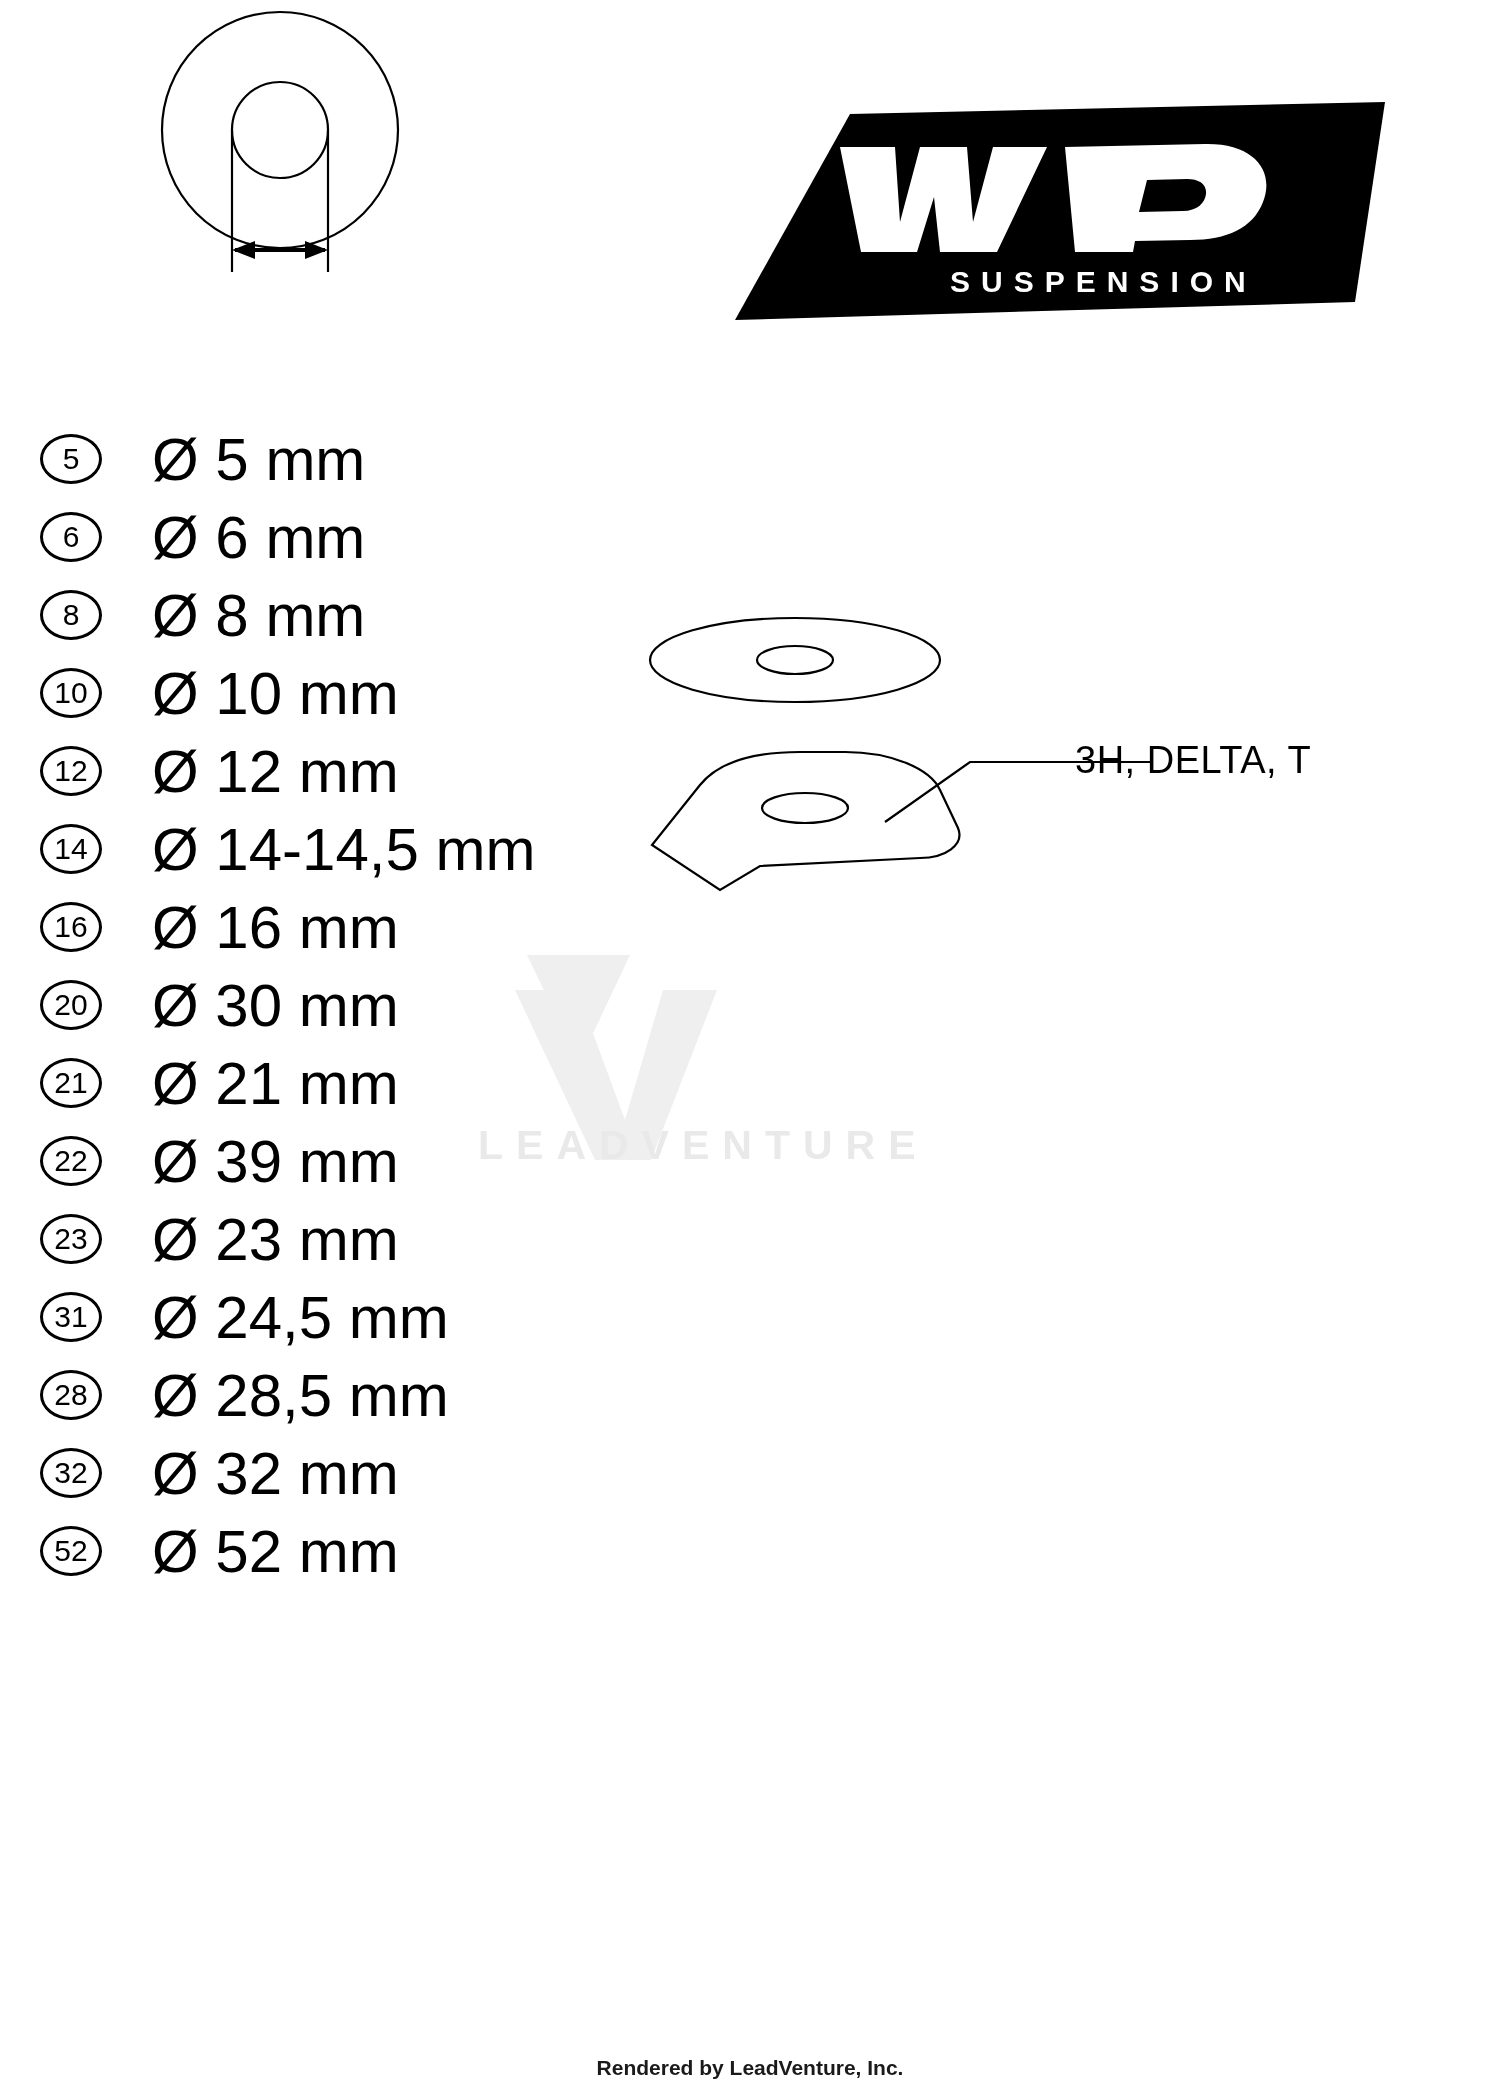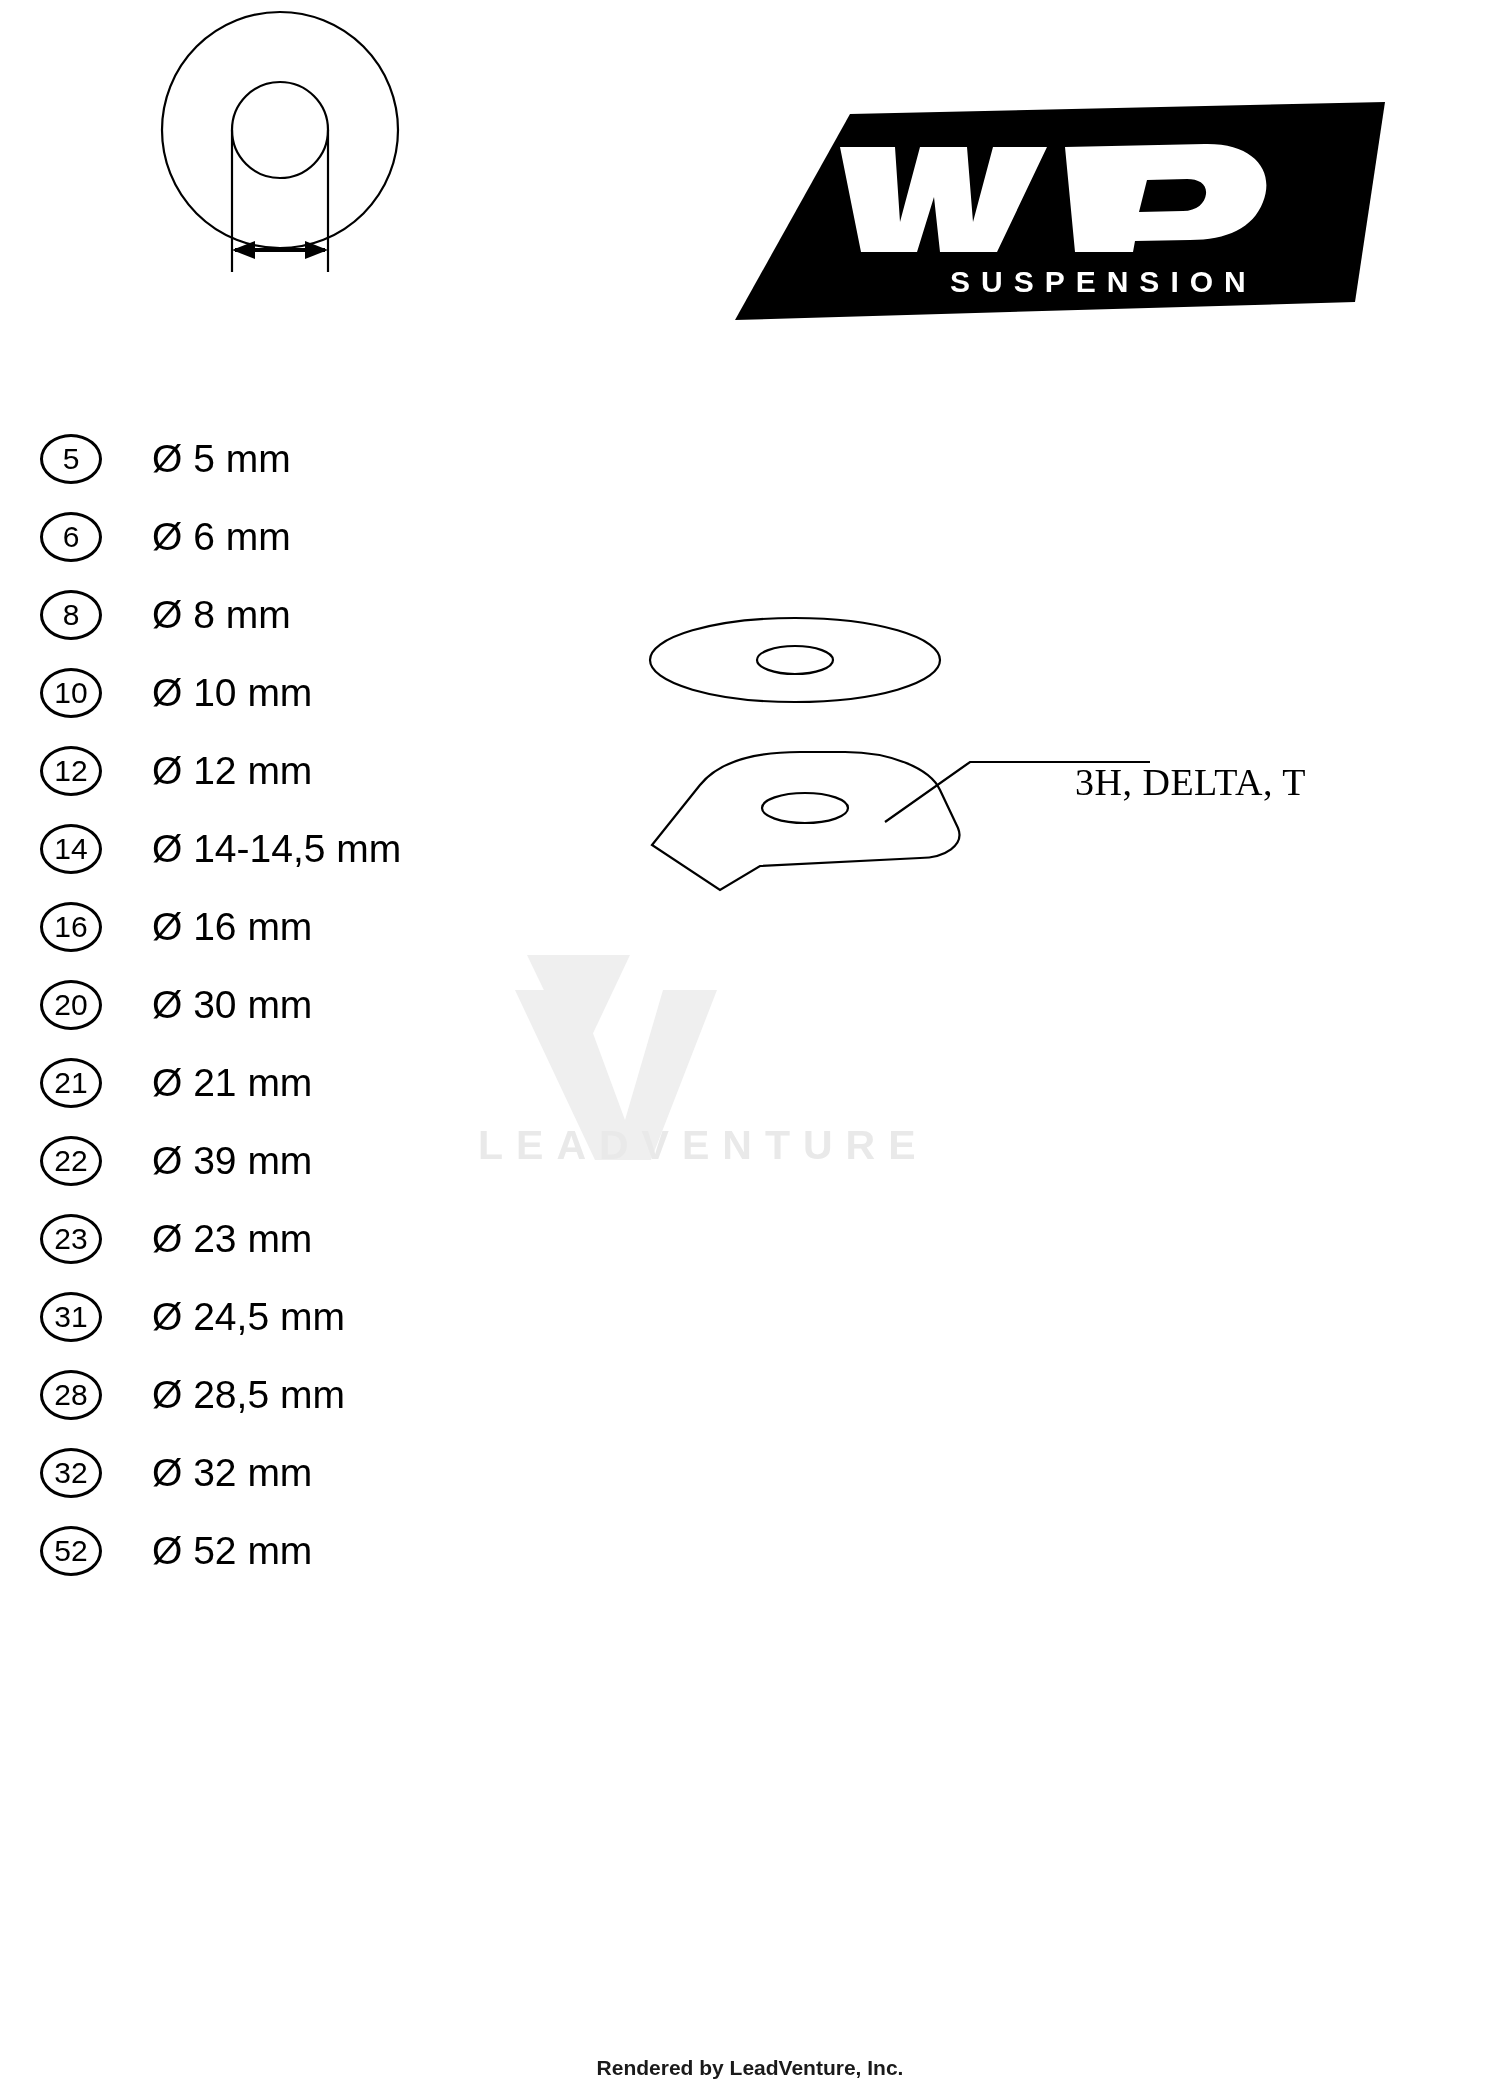--- a/index.html
+++ b/index.html
@@ -39,25 +39,24 @@
     position: absolute;
     left: 640px;
     top: 600px;
     width: 760px;
     height: 350px;
   }
 
   #callout-label {
     position: absolute;
     left: 1075px;
-    top: 760px;
+    top: 739px;
     font-size: 38px;
     letter-spacing: 0.5px;
     white-space: nowrap;
-    font-family: Liberation Serif, serif;
   }
 
   
   #watermark {
     position: absolute;
     left: 455px;
     top: 945px;
     width: 600px;
     height: 260px;
     pointer-events: none;
@@ -93,21 +92,21 @@
     display: flex;
     align-items: center;
     justify-content: center;
     font-size: 30px;
     font-weight: normal;
     flex: 0 0 auto;
     box-sizing: border-box;
   }
   .legend-label {
     margin-left: 50px;
-    font-size: 39px;
+    font-size: 60px;
     white-space: nowrap;
   }
 
   
   #footer {
     position: absolute;
     left: 0;
     top: 2056px;
     width: 1500px;
     text-align: center;

